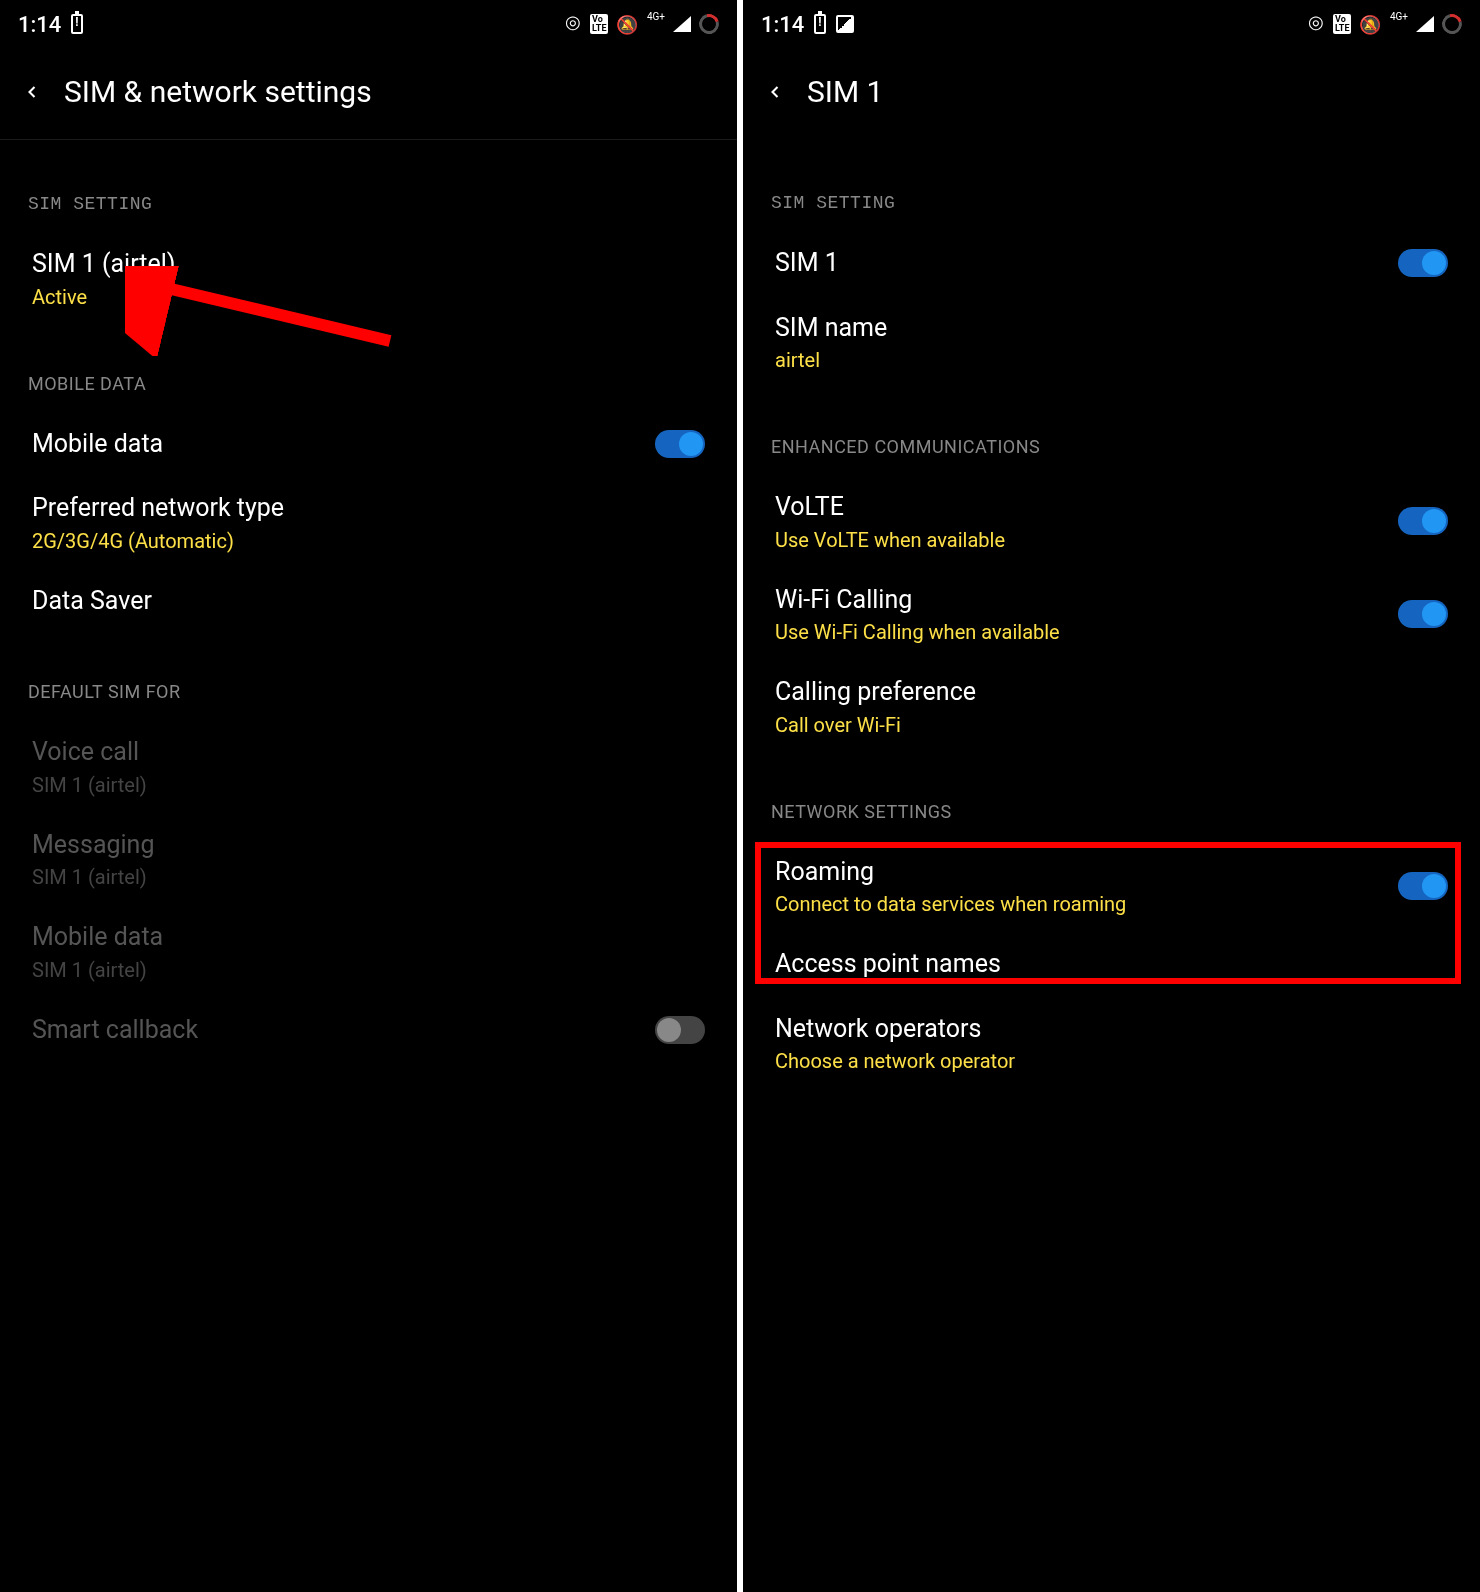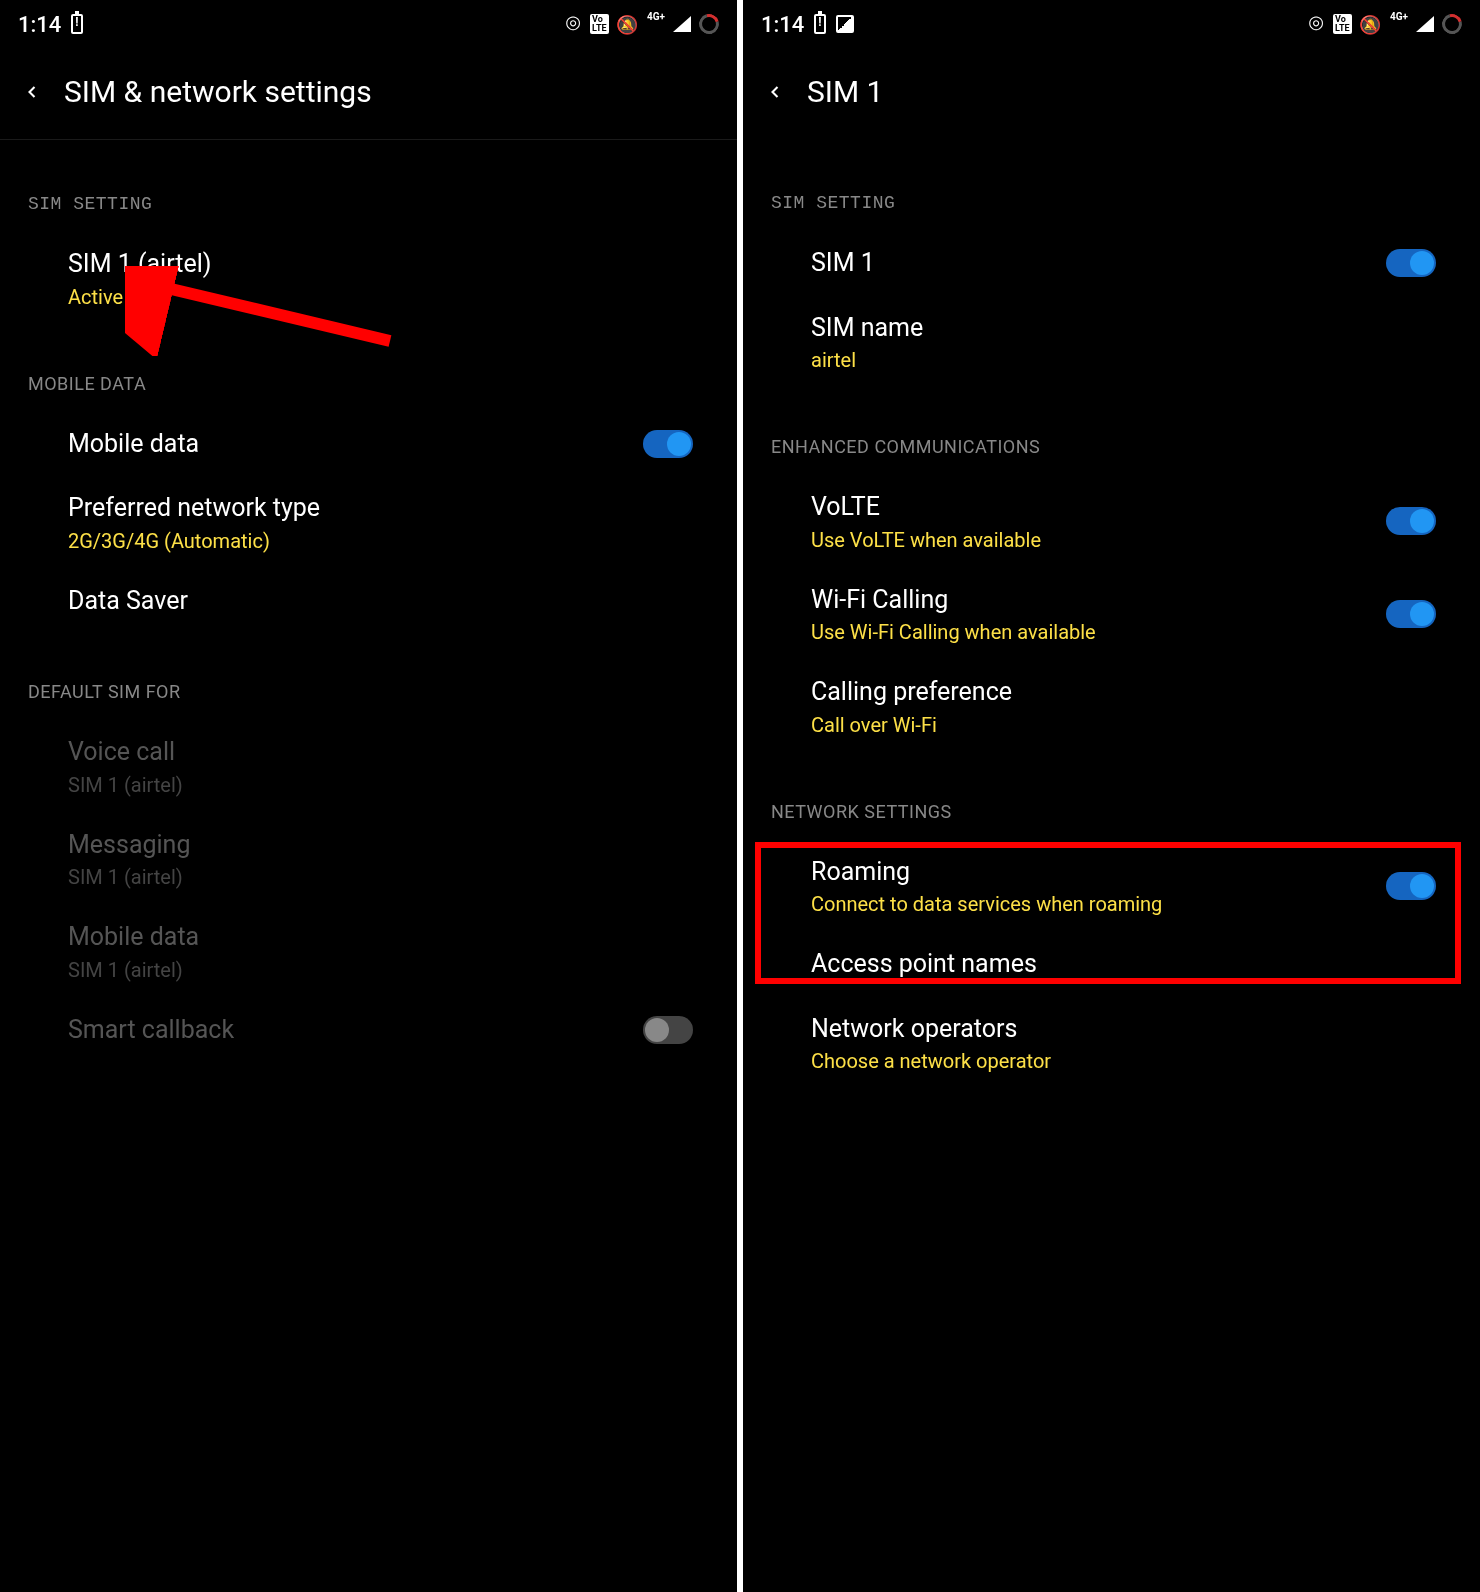--- a/index.html
+++ b/index.html
@@ -68,25 +68,24 @@
       color: #888;
       font-size: 18px;
       padding: 48px 28px 18px;
       letter-spacing: 0.5px;
     }
     .section-header.first {
       padding-top: 54px;
       font-family: Liberation Mono, monospace;
     }
     .list-item {
-      padding: 16px 44px;
+      padding: 16px 32px;
       display: flex;
       justify-content: flex-start;
       align-items: center;
-      margin-left: 24px;
     }
     .item-text {
       flex: 1;
     }
     .item-title {
       font-size: 25px;
       color: #fff;
       font-weight: 400;
       line-height: 1.3;
     }
@@ -209,21 +208,21 @@
       position: absolute;
       top: -4px;
     }
     .bell-icon {
       position: relative;
       font-size: 18px;
     }
     .signal-4g {
       font-size: 10px;
       color: #fff;
-      font-weight: bold;
+      font-weight: normal;
       position: relative;
       top: -8px;
     }
   </style>
 </head>
 <body>
 
 <div class="phone phone-left">
 
   <div class="status-bar">

